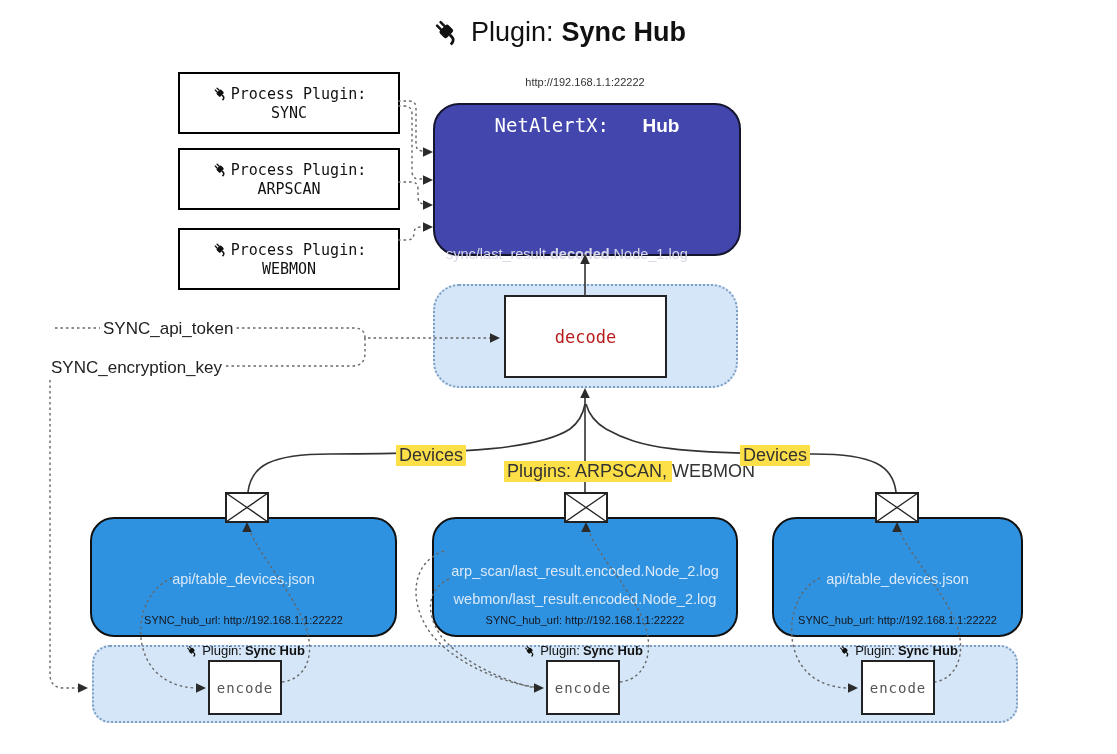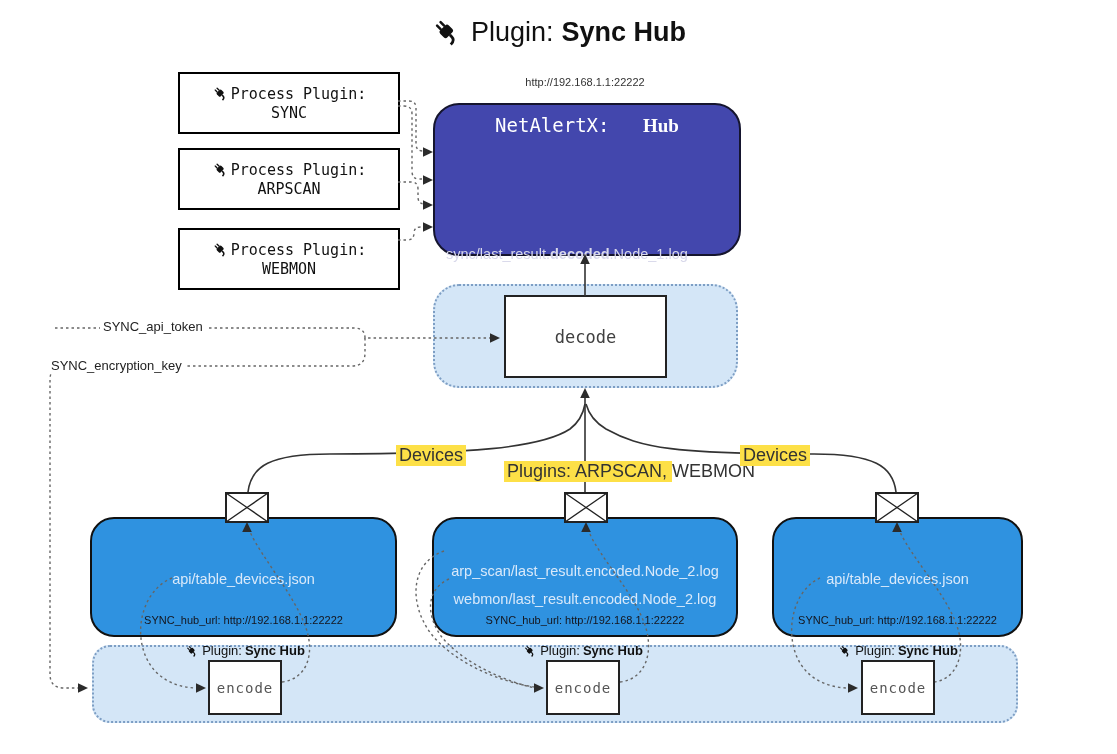--- a/index.html
+++ b/index.html
@@ -16,31 +16,31 @@
   .pbox{left:178px;width:218px;height:58px;background:#fff;border:2px solid #000;
         font-family:"DejaVu Sans Mono",monospace;font-size:15px;color:#111;
         display:flex;flex-direction:column;align-items:center;justify-content:center;gap:1px;}
   .pline1{display:flex;align-items:center;gap:2px;}
   
   .hub-url{left:433px;top:76px;width:304px;text-align:center;font-size:11px;color:#333;}
   .hub{left:433px;top:103px;width:304px;height:149px;background:var(--hub,#4347ad);
        border:2px solid #15152e;border-radius:26px;color:#d8d8ea;}
   .hub-title{position:absolute;top:9px;left:0;right:0;text-align:center;font-size:19px;color:#fff;
              font-family:"DejaVu Sans Mono",monospace;}
-  .hub-title b{font-family:Liberation Serif, serif;font-weight:700;margin-left:22px;}
+  .hub-title b{font-family:Liberation Sans, sans-serif;font-weight:700;margin-left:22px;}
   .hub-line{position:absolute;left:11px;right:4px;font-size:14.5px;white-space:nowrap;}
   .hub-line b{font-weight:700;}
   
   .dcont{left:433px;top:284px;width:305px;height:104px;background:var(--container,#d4e6f7);
          border:2px dotted var(--container-border,#7d9ec4);border-radius:26px;box-sizing:border-box;}
   .dbox{left:504px;top:295px;width:163px;height:83px;background:#fff;border:2px solid #222;
         display:flex;align-items:center;justify-content:center;z-index:2;
-        font-family:"DejaVu Sans Mono",monospace;font-size:17px;color:#404040;box-sizing:border-box;}
-  
-  .tok{background:#fff;padding:0 3px;font-size:13px;color:#222;z-index:4;white-space:nowrap;}
+        font-family:"DejaVu Sans Mono",monospace;font-size:17px;color:#b91c1c;box-sizing:border-box;}
+  
+  .tok{background:#fff;padding:0 3px;font-size:17px;color:#222;z-index:4;white-space:nowrap;}
   
   .wlabel{background:#fde047;padding:0 3px;font-size:18px;color:#333;z-index:4;white-space:nowrap;}
   
   .node{top:517px;height:120px;background:var(--node,#2f92e0);border:2px solid #111;
         border-radius:24px;color:#fff;box-sizing:border-box;}
   .n1{left:90px;width:307px;}
   .n2{left:432px;width:306px;}
   .n3{left:772px;width:251px;}
   .node-title{position:absolute;top:12px;left:0;right:0;text-align:center;font-size:19px;color:#fff;
               font-family:"DejaVu Sans Mono",monospace;white-space:nowrap;}

